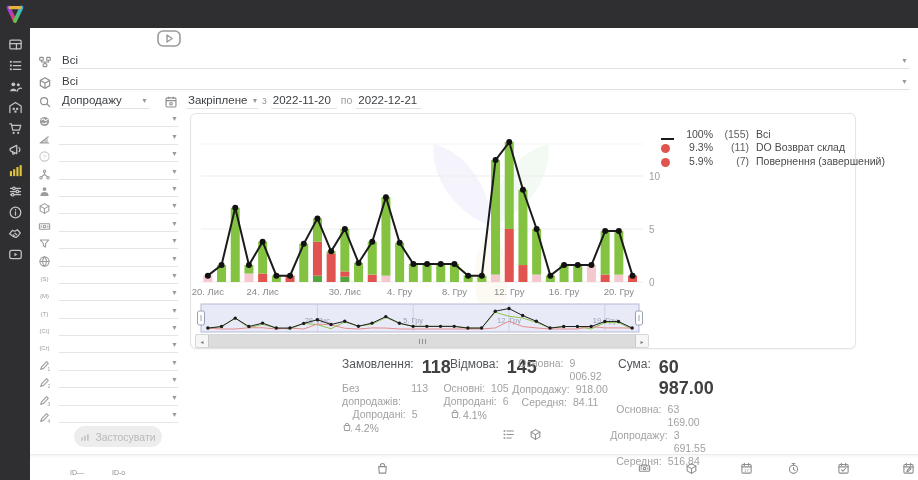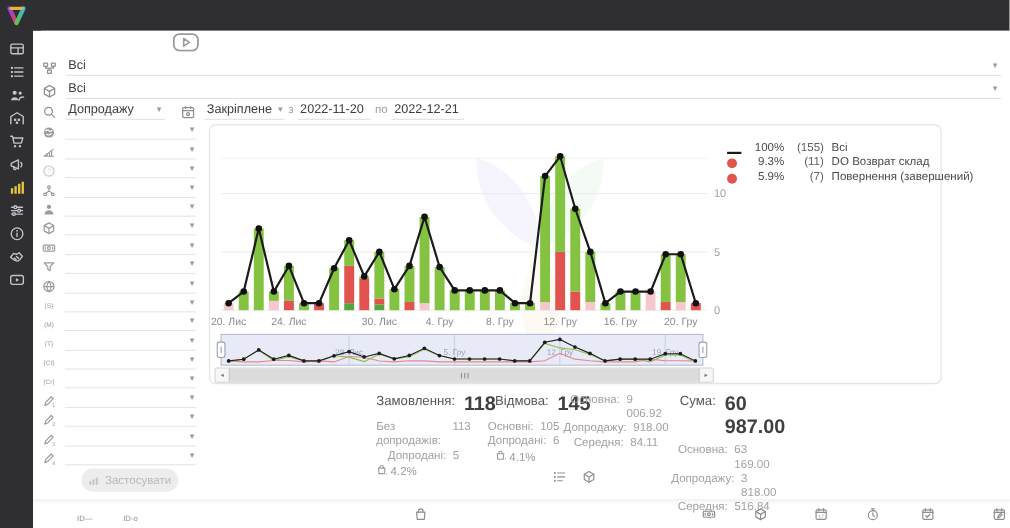--- a/index.html
+++ b/index.html
@@ -678,21 +678,21 @@
           <div class="stat-head">
             <span>Сума:</span>
             <b>60 987.00</b>
           </div>
           <div class="stat-sub">
             <span>Основна:</span>
             <span>63 169.00</span>
           </div>
           <div class="stat-sub">
             <span>Допродажу:</span>
-            <span>3 818.00</span>
+            <span>3 691.55</span>
           </div>
           <div class="stat-sub">
             <span>Середня:</span>
             <span>516.84</span>
           </div>
         </div>
       </div>
 
     <div class="view-toggles" id="viewToggles">
         <span><svg viewBox="0 0 24 24" width="13" height="13" fill="none" stroke="currentColor" stroke-width="2" stroke-linecap="round" stroke-linejoin="round">

